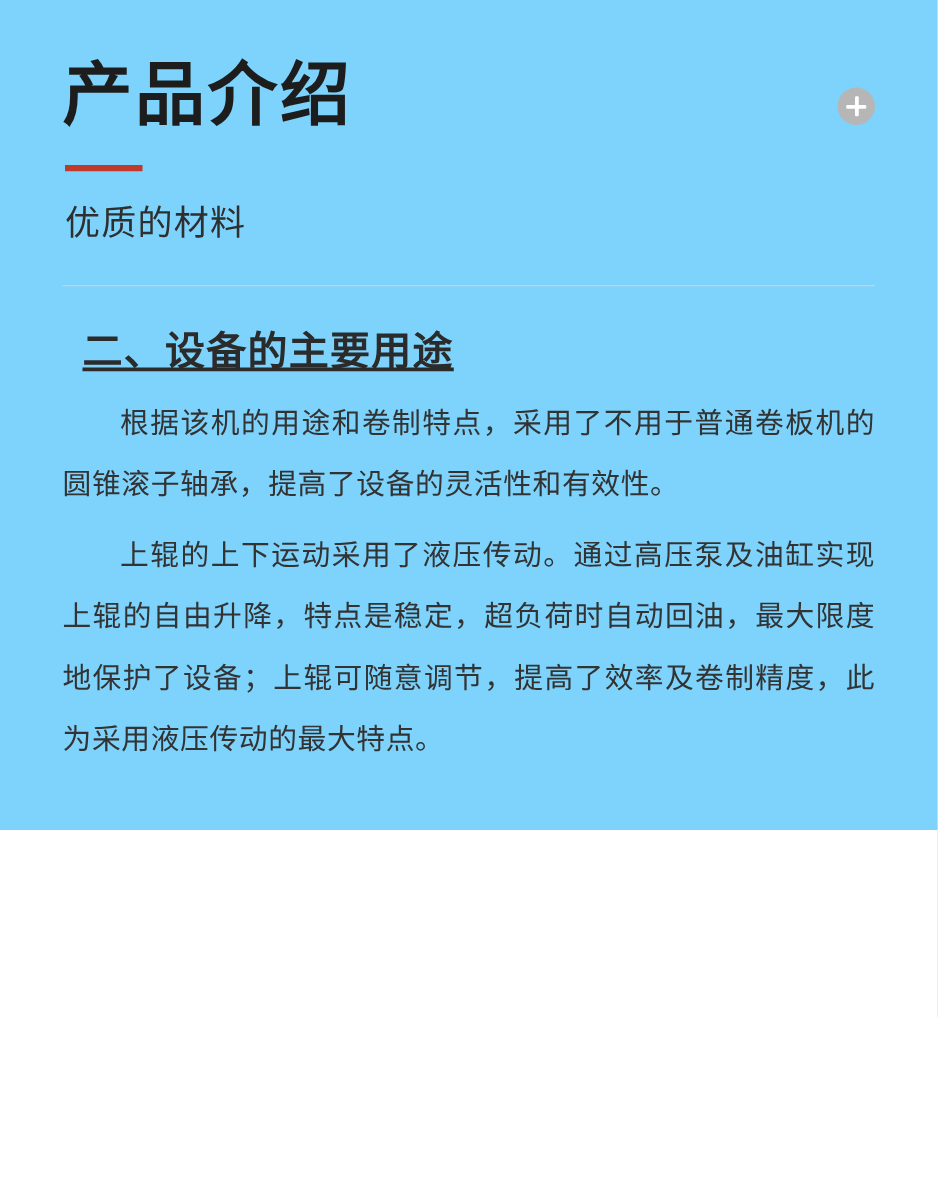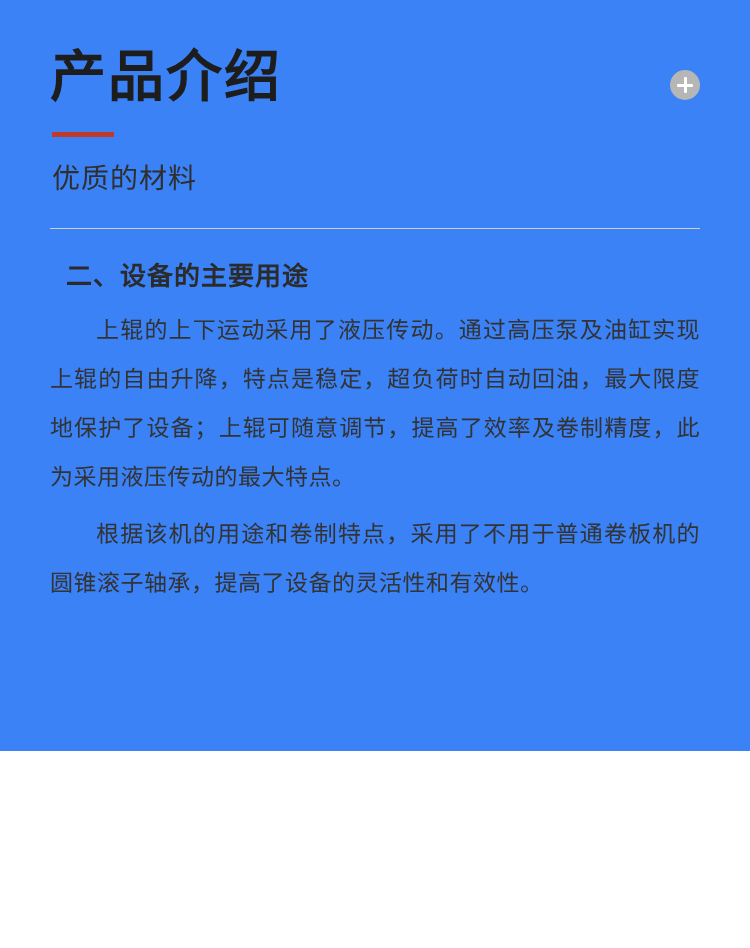--- a/index.html
+++ b/index.html
@@ -12,23 +12,23 @@
     width: 750px;
     height: 948px;
     font-family: "Liberation Sans", "DejaVu Sans", sans-serif;
     color: #222222;
     overflow: hidden;
   }
 
   .page {
     position: relative;
     width: 750px;
-    height: 751px;
+    height: 664px;
     box-sizing: border-box;
-    background: #3b82f6;
+    background: #7dd3fc;
   }
 
   
   .header {
     position: relative;
     padding: 44px 50px 0 50px;
   }
 
   .header-row {
     display: flex;
@@ -106,25 +106,26 @@
   
   .article {
     padding: 0 50px;
     margin-top: 26px;
     font-family: "DejaVu Serif", "Liberation Serif", serif;
     color: #333333;
   }
 
   .section-heading {
     font-family: "DejaVu Serif", "Liberation Serif", serif;
-    font-size: 26px;
+    font-size: 32px;
     font-weight: 700;
     color: #2b2b2b;
     margin: 16px 0 14px 16px;
     letter-spacing: 1px;
+    text-decoration: underline;
   }
 
   .para {
     font-size: 23px;
     line-height: 49px;
     text-align: justify;
     text-justify: inter-ideograph;
     margin: 0 0 8px 0;
     text-indent: 2em;
     color: #333333;
@@ -144,17 +145,17 @@
     <div class="accent-rule"></div>
     <div class="subtitle">优质的材料</div>
   </div>
 
   <div class="divider-wrap">
     <div class="divider"></div>
   </div>
 
   <div class="article">
     <h2 class="section-heading">二、设备的主要用途</h2>
+    <p class="para">根据该机的用途和卷制特点，采用了不用于普通卷板机的圆锥滚子轴承，提高了设备的灵活性和有效性。</p>
     <p class="para">上辊的上下运动采用了液压传动。通过高压泵及油缸实现上辊的自由升降，特点是稳定，超负荷时自动回油，最大限度地保护了设备；上辊可随意调节，提高了效率及卷制精度，此为采用液压传动的最大特点。</p>
-    <p class="para">根据该机的用途和卷制特点，采用了不用于普通卷板机的圆锥滚子轴承，提高了设备的灵活性和有效性。</p>
   </div>
 
 </div>
 
 </body></html>

